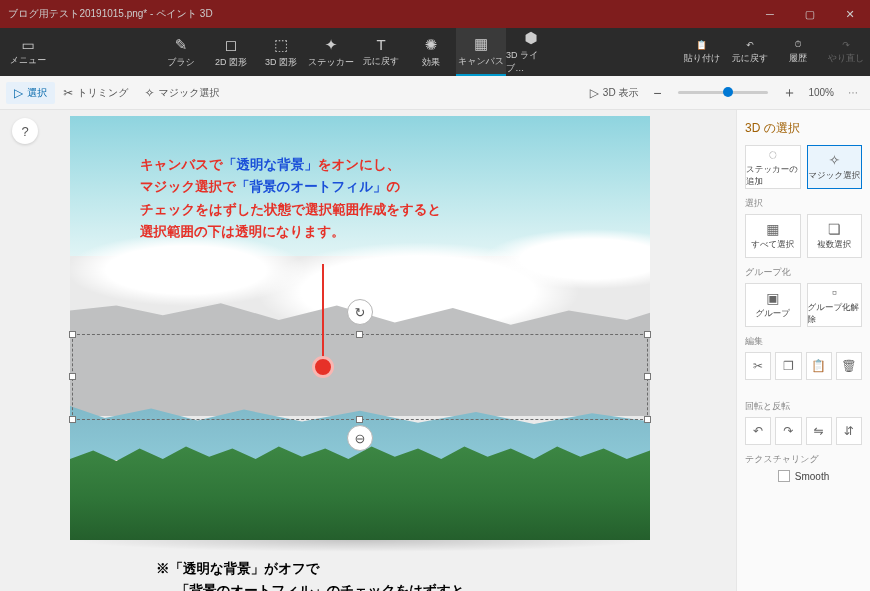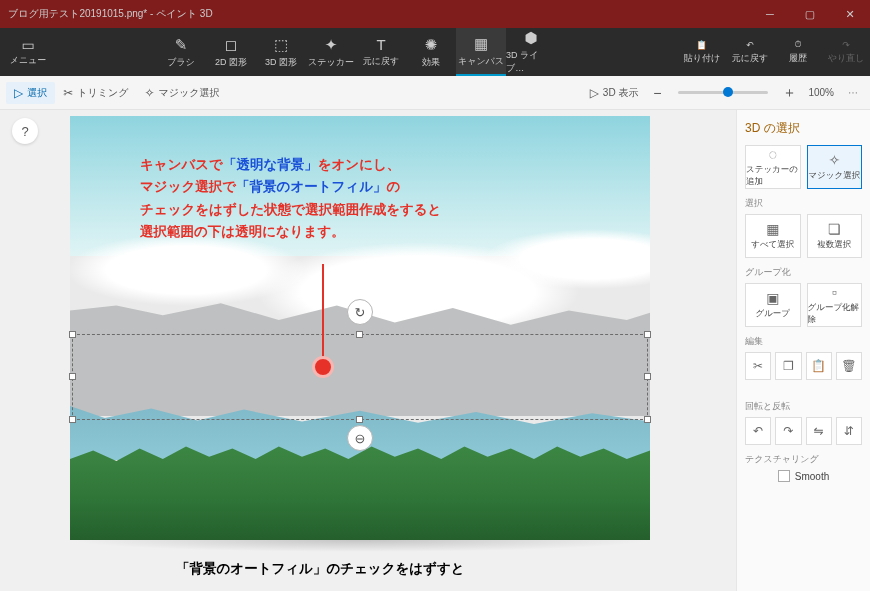--- a/index.html
+++ b/index.html
@@ -197,20 +197,21 @@
     <div class="annot">
       <div><span class="red">キャンバスで</span><span class="blue">「透明な背景」</span><span class="red">をオンにし、</span></div>
       <div><span class="red">マジック選択で</span><span class="blue">「背景のオートフィル」</span><span class="red">の</span></div>
       <div><span class="red">チェックをはずした状態で選択範囲作成をすると</span></div>
       <div><span class="red">選択範囲の下は透明になります。</span></div>
     </div>
     <div class="line-down"></div>
     <div class="dot"></div>
 
     <div class="annot2">
+      <div><span class="red">※</span><span class="blue">「透明な背景」</span><span class="red">がオフで</span></div>
       <div style="padding-left:20px"><span class="blue">「背景のオートフィル」</span><span class="red">のチェックをはずすと</span></div>
 
     </div>
   </div>
 
   <div class="sidepanel">
     <div class="sp-title">3D の選択</div>
     <div class="sp-row">
       <div class="sp-card">
           <span class="ci">◌</span>

